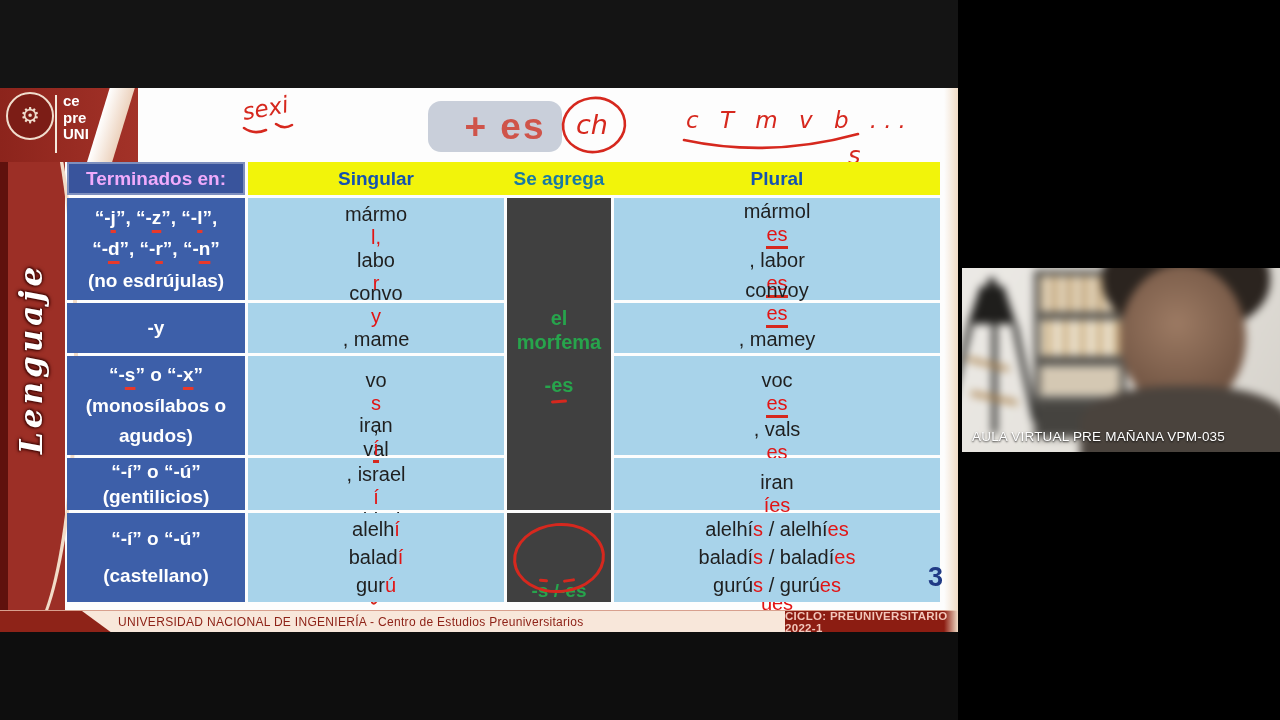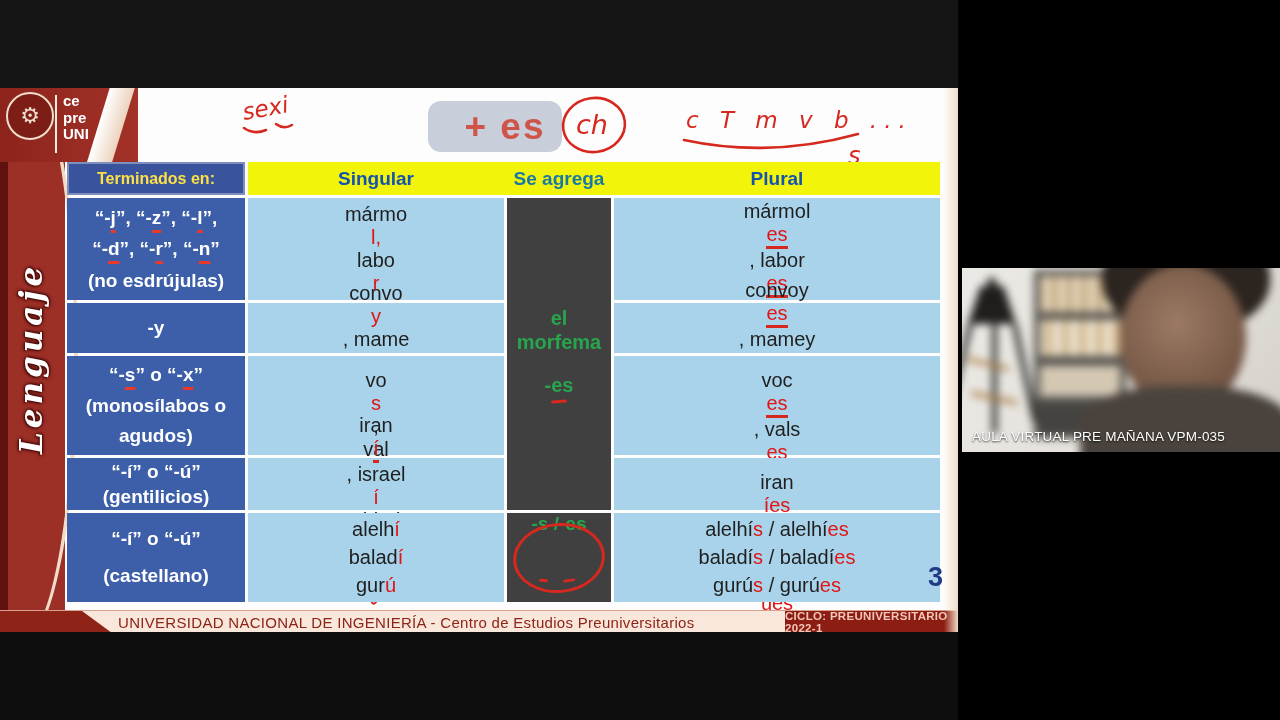--- a/index.html
+++ b/index.html
@@ -41,40 +41,40 @@
   .anno-svg path,.anno-svg ellipse{stroke:#d6281e;stroke-width:2.6;fill:none;stroke-linecap:round;}
   .pill{position:absolute;left:428px;top:13px;width:114px;height:51px;background:#c9cfda;border-radius:13px;
         display:flex;align-items:center;justify-content:center;
         color:#cf544a;font-weight:bold;font-size:37px;letter-spacing:2px;padding-left:20px;}
 
   
   .gtable{position:absolute;left:67px;top:74px;width:873px;height:443px;display:grid;
           grid-template-columns:178px 256px 104px 326px;
           grid-template-rows:33px 102px 50px 99px 52px 89px;gap:3px;}
   .cell{display:flex;flex-direction:column;align-items:center;justify-content:center;text-align:center;}
-  .hc1{grid-area:1/1;background:#39549c;color:#fde047;font-weight:bold;font-size:16px;
+  .hc1{grid-area:1/1;background:#39549c;color:#f0abfc;font-weight:bold;font-size:19px;
        box-shadow:inset 0 0 0 2px rgba(255,255,255,.35);}
   .hrest{grid-area:1/2/2/5;background:#f2f40a;display:flex;flex-direction:row;align-items:center;}
   .hlabel{font-weight:bold;font-size:19px;color:#1452b0;text-align:center;}
   .hlabel.w2{width:256px;} .hlabel.w3{width:110px;color:#1879a4;} .hlabel.w4{width:326px;}
   .termcell{background:#3d5fa9;color:#fff;font-weight:bold;font-size:19px;line-height:1.25;justify-content:space-evenly;}
   .datacell{background:#a8d3ea;color:#1f1f1f;font-size:20px;}
   .midcell{background:#404040;}
   .align-top{justify-content:flex-start;padding-top:13px;box-sizing:border-box;}
   .r1c1{grid-area:2/1;} .r1c2{grid-area:2/2;} .r1c4{grid-area:2/4;}
   .r2c1{grid-area:3/1;} .r2c2{grid-area:3/2;} .r2c4{grid-area:3/4;}
   .r3c1{grid-area:4/1;} .r3c2{grid-area:4/2;} .r3c4{grid-area:4/4;}
   .r4c1{grid-area:5/1;} .r4c2{grid-area:5/2;} .r4c4{grid-area:5/4;}
   .r5c1{grid-area:6/1;} .r5c2{grid-area:6/2;} .r5c3{grid-area:6/3;} .r5c4{grid-area:6/4;}
   .mid{grid-area:2/3/6/4;}
   .multiline{justify-content:space-evenly;}
   .morpheme{color:#27a44c;font-weight:bold;font-size:20px;line-height:1.2;}
   .es-suffix{color:#27a44c;font-weight:bold;font-size:20px;margin-top:20px;}
   .red-tick{width:16px;height:3px;background:#d6281e;border-radius:2px;margin-top:3px;transform:rotate(-4deg);}
-  .circle-wrap{position:relative;display:flex;align-items:flex-start;justify-content:center;width:100%;height:100%;}
+  .circle-wrap{position:relative;display:flex;align-items:flex-end;justify-content:center;width:100%;height:100%;}
   .suffix-small{color:#27a44c;font-weight:bold;font-size:19px;}
   .hand-ellipse{position:absolute;left:50%;top:50%;transform:translate(-50%,-50%) rotate(-5deg);
                 width:86px;height:64px;border:3px solid #d6281e;border-radius:50%;}
   .dash{position:absolute;height:3px;background:#d6281e;border-radius:2px;}
   .dash.d1{width:9px;left:32px;bottom:20px;transform:rotate(6deg);}
   .dash.d2{width:12px;left:56px;bottom:20px;transform:rotate(-8deg);}
 
   
   .sg-r{color:#e21414;}
   .sg-u{border-bottom:3px solid #d6281e;}
@@ -84,21 +84,21 @@
   .sg-m{text-decoration-line:underline;text-decoration-color:#e8392b;text-decoration-thickness:3px;
         text-underline-offset:6px;}
 
   .page-num{position:absolute;left:928px;top:474px;color:#203a85;font-weight:bold;font-size:27px;}
 
   
   .footer{position:absolute;left:0;top:522px;width:958px;height:22px;background:#f8e7da;border-top:1px solid #d8a08e;}
   .footer-wedge{position:absolute;left:0;top:0;width:140px;height:22px;background:#8e2318;
                 clip-path:polygon(0 0,82px 0,112px 100%,0 100%);}
   .footer-text{position:absolute;left:118px;top:0;height:22px;display:flex;align-items:center;
-               color:#8e2318;font-size:15px;letter-spacing:.3px;}
+               color:#8e2318;font-size:12px;letter-spacing:.3px;}
   .footer-badge{position:absolute;right:0;top:0;width:173px;height:22px;background:#8c1d12;
                 display:flex;align-items:center;justify-content:center;
                 color:#f3c7bb;font-size:11.5px;font-weight:bold;letter-spacing:.3px;}
 
   
   .video{position:absolute;left:962px;top:268px;width:318px;height:184px;background:#dcd9d4;overflow:hidden;}
   .scene{position:absolute;left:-10px;top:-10px;right:-10px;bottom:-10px;filter:blur(4px);
          background:linear-gradient(120deg,#eceae6 0%,#e4e1db 55%,#d3cfc8 100%);}
   .shelf{position:absolute;left:82px;top:12px;width:92px;height:168px;background:#55534f;}
   .shelf-row{position:absolute;left:6px;width:80px;height:36px;background:repeating-linear-gradient(

